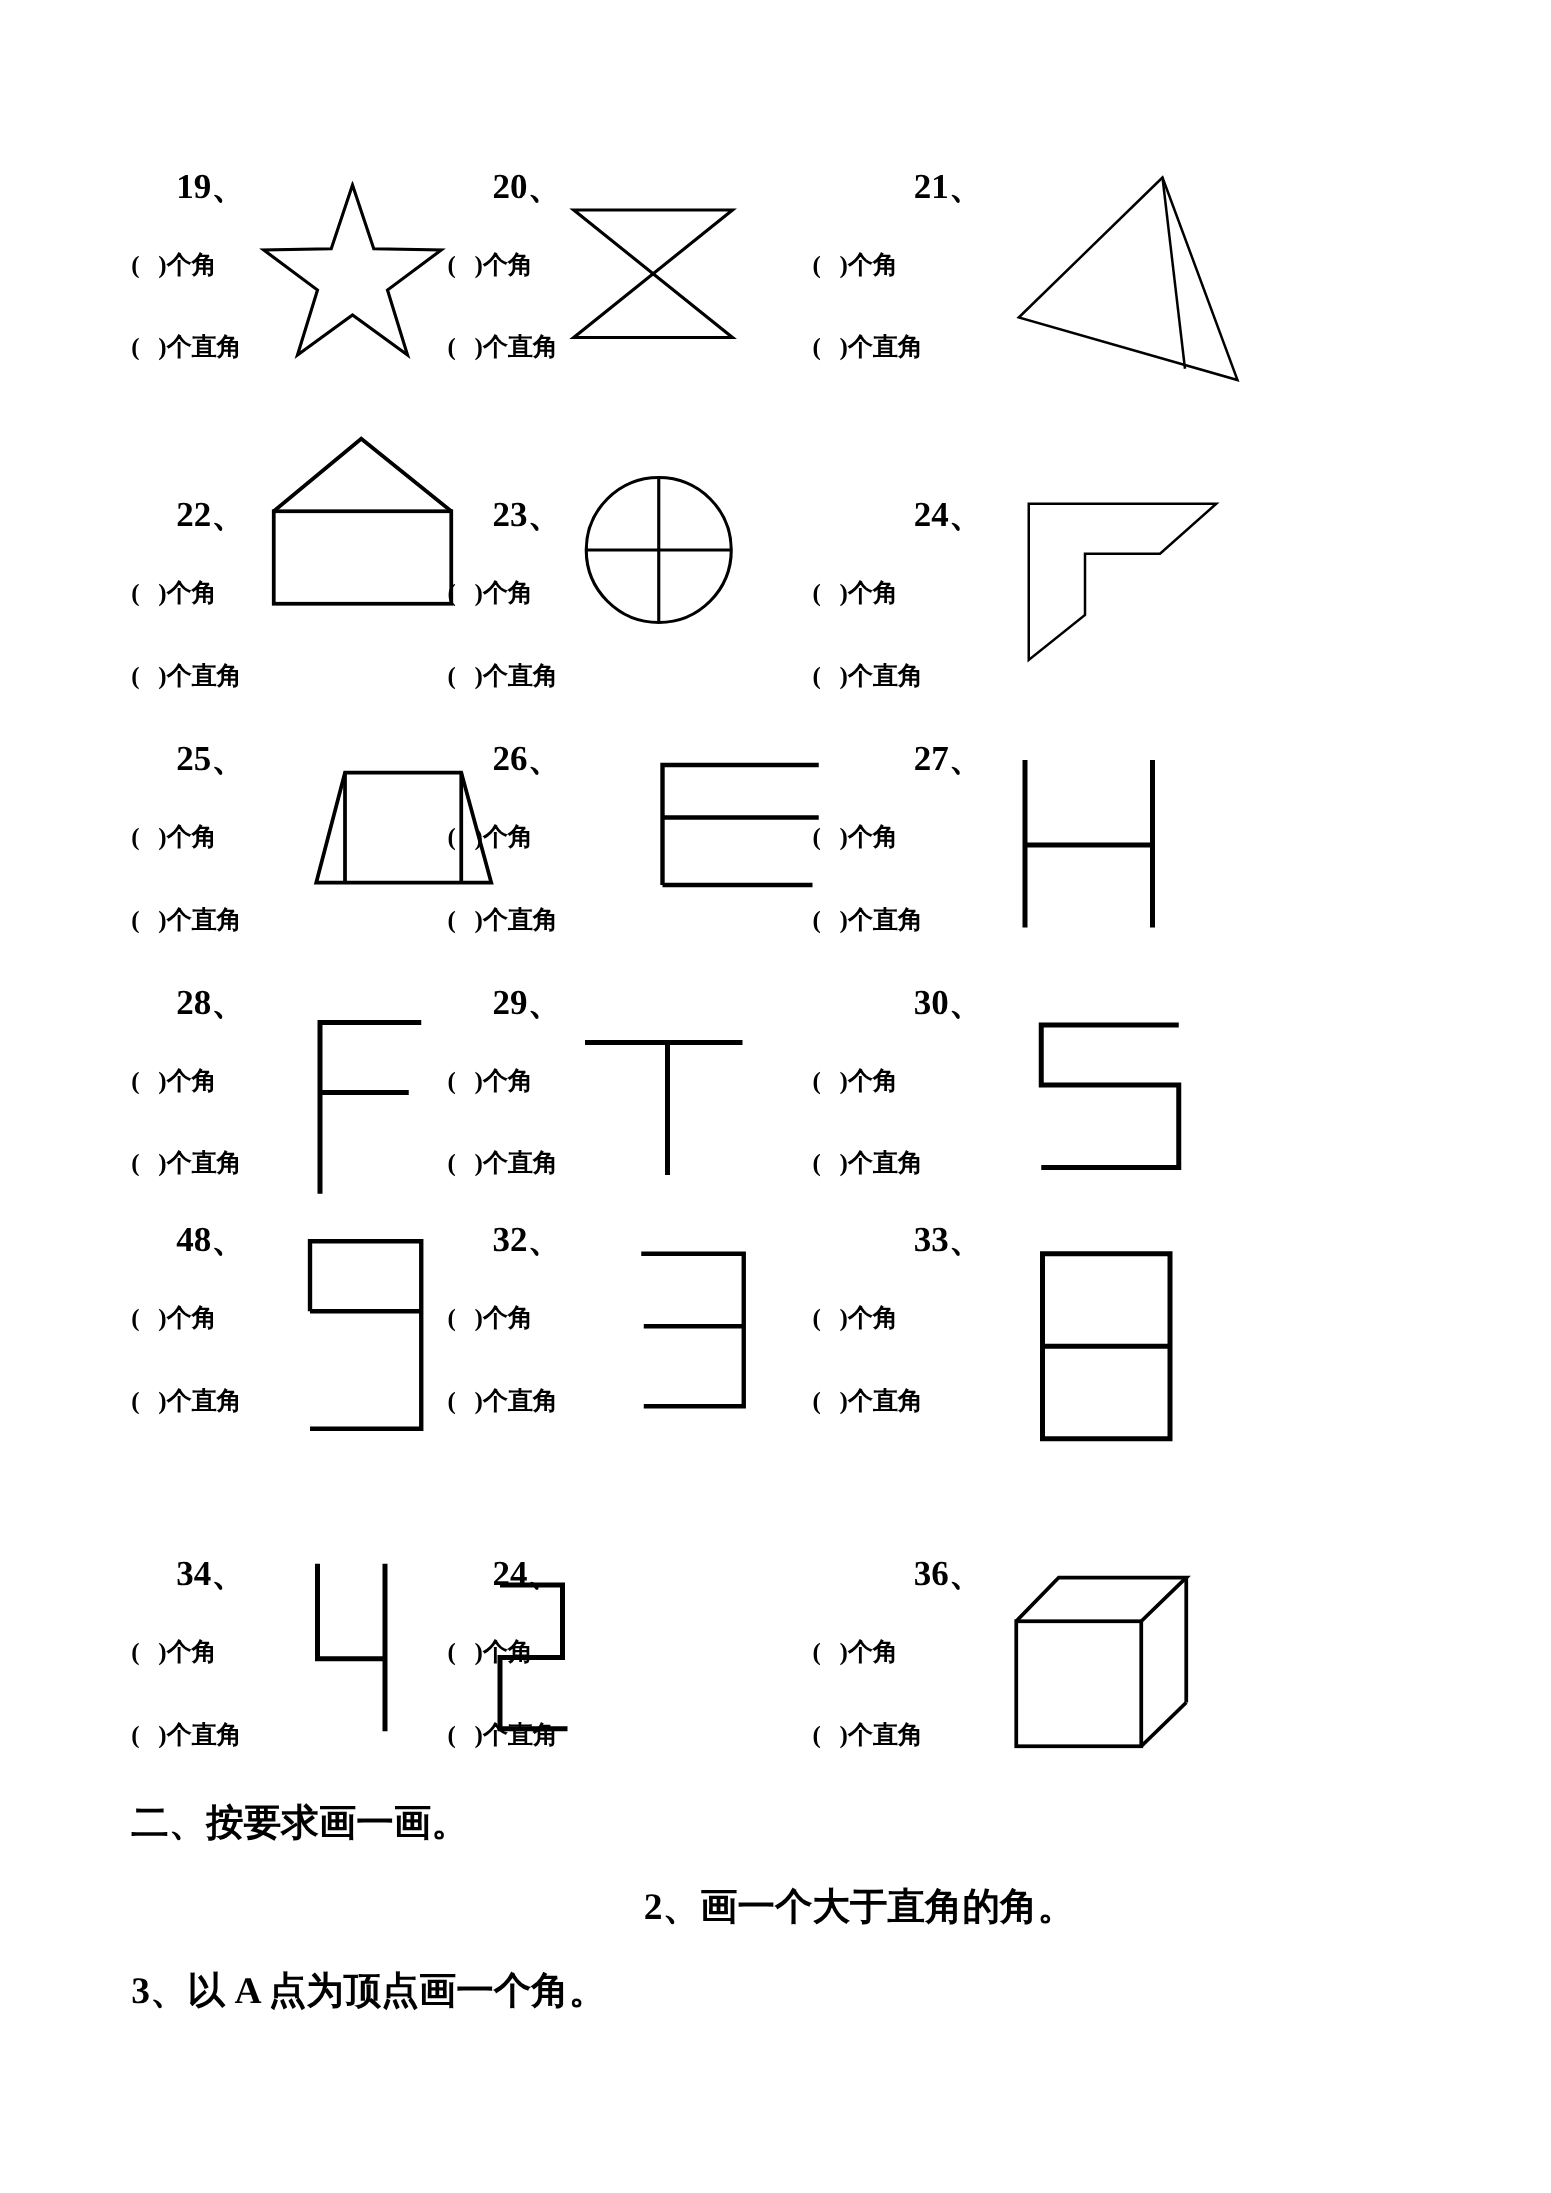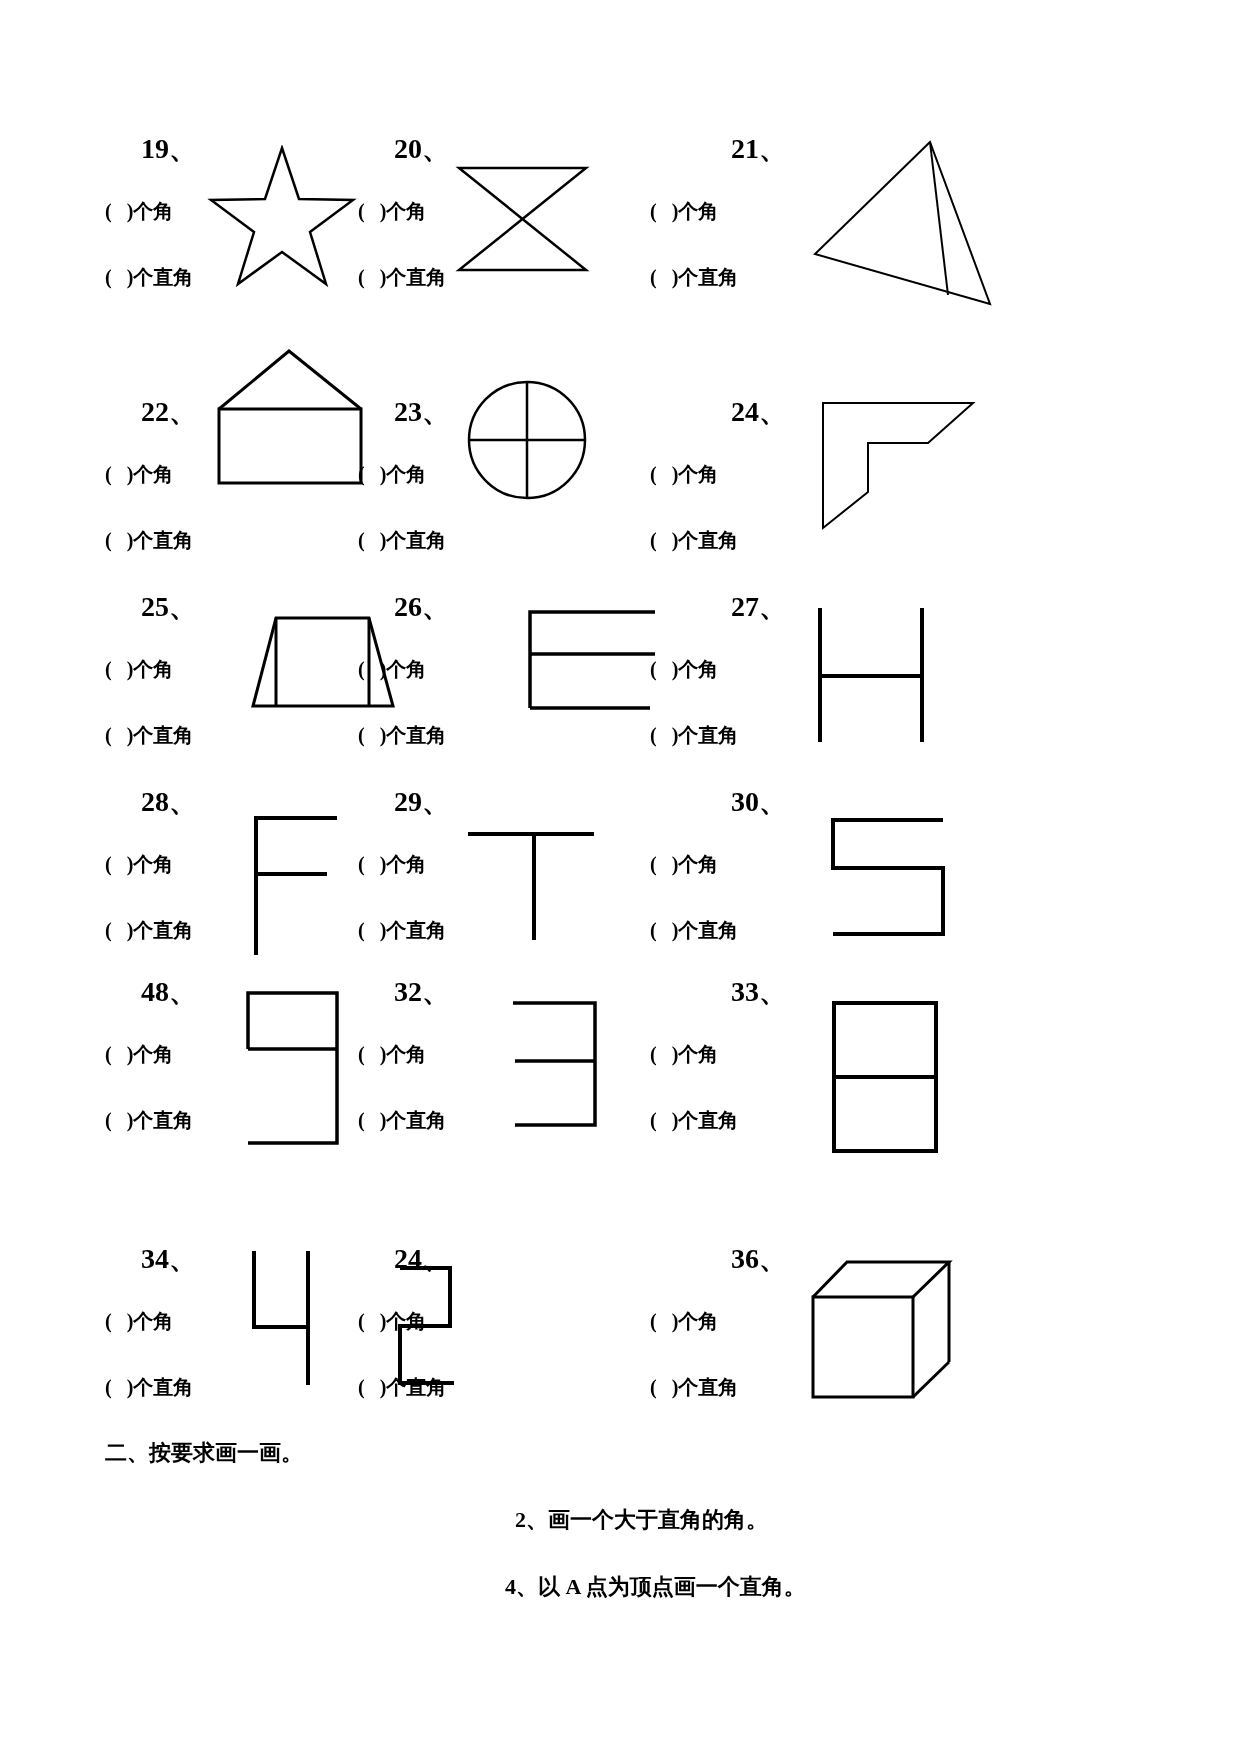--- a/index.html
+++ b/index.html
@@ -17,21 +17,21 @@
   .prob.c3 .num{left:45px;}
   .prob .ln{
     position:absolute;left:0;
     font-size:20px;font-weight:700;white-space:pre;
   }
   .prob .l1{top:68px;}
   .prob .l2{top:134px;}
   .fig{position:absolute;}
   .fig svg{display:block;}
   .sec{
-    position:absolute;font-size:22px;font-weight:700;white-space:pre;
+    position:absolute;font-size:30px;font-weight:700;white-space:pre;
   }
 </style>
 </head>
 <body>
 
 <div class="page">
 
   <div class="prob" style="left:105px;top:130px">
     <span class="num">19、</span>
     <span class="ln l1">(   )个角</span>
@@ -238,15 +238,15 @@
     <svg width="160" height="150" viewBox="0 0 160 150" fill="none" stroke="#000" stroke-width="3">
       <rect x="8" y="45" width="100" height="100"></rect>
       <polyline points="8,45 42,10 144,10 108,45"></polyline>
       <line x1="144" y1="10" x2="144" y2="110"></line>
       <line x1="108" y1="145" x2="144" y2="110"></line>
     </svg>
   </div>
 
   <div class="sec" style="left:105px;top:1438px">二、按要求画一画。</div>
   <div class="sec" style="left:515px;top:1505px">2、画一个大于直角的角。</div>
-  <div class="sec" style="left:505px;top:1572px">4、以 A 点为顶点画一个直角。</div>
+  <div class="sec" style="left:105px;top:1572px">3、以 A 点为顶点画一个角。</div>
 
 </div>
 
 </body></html>

